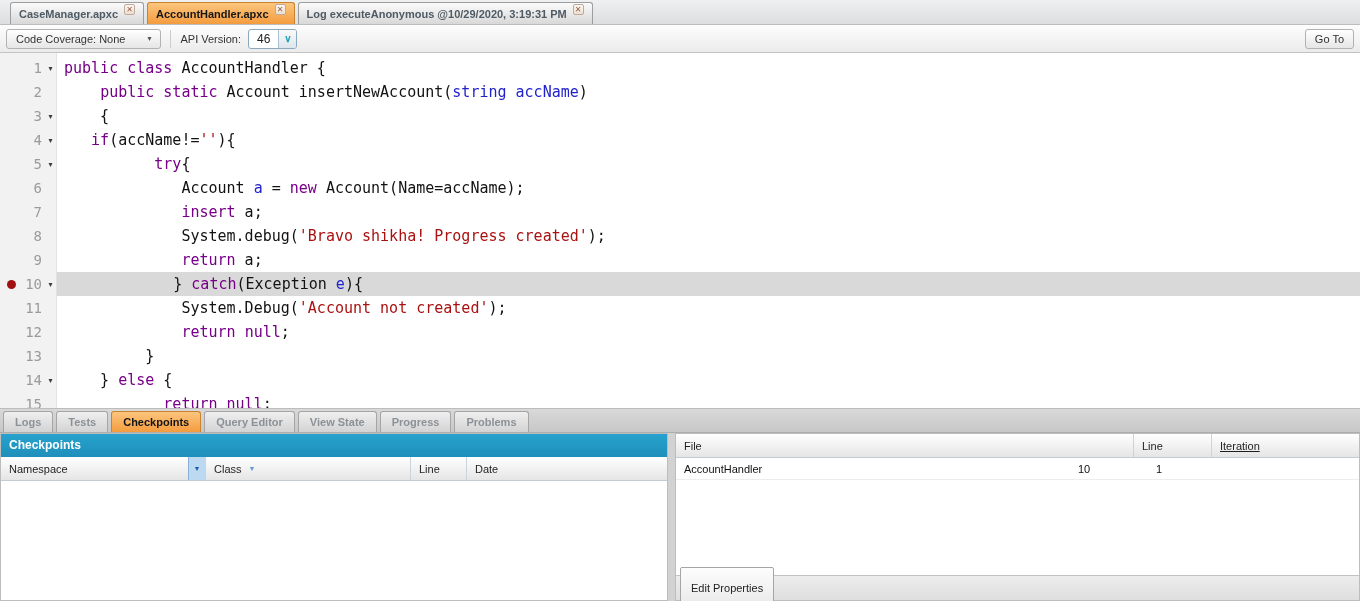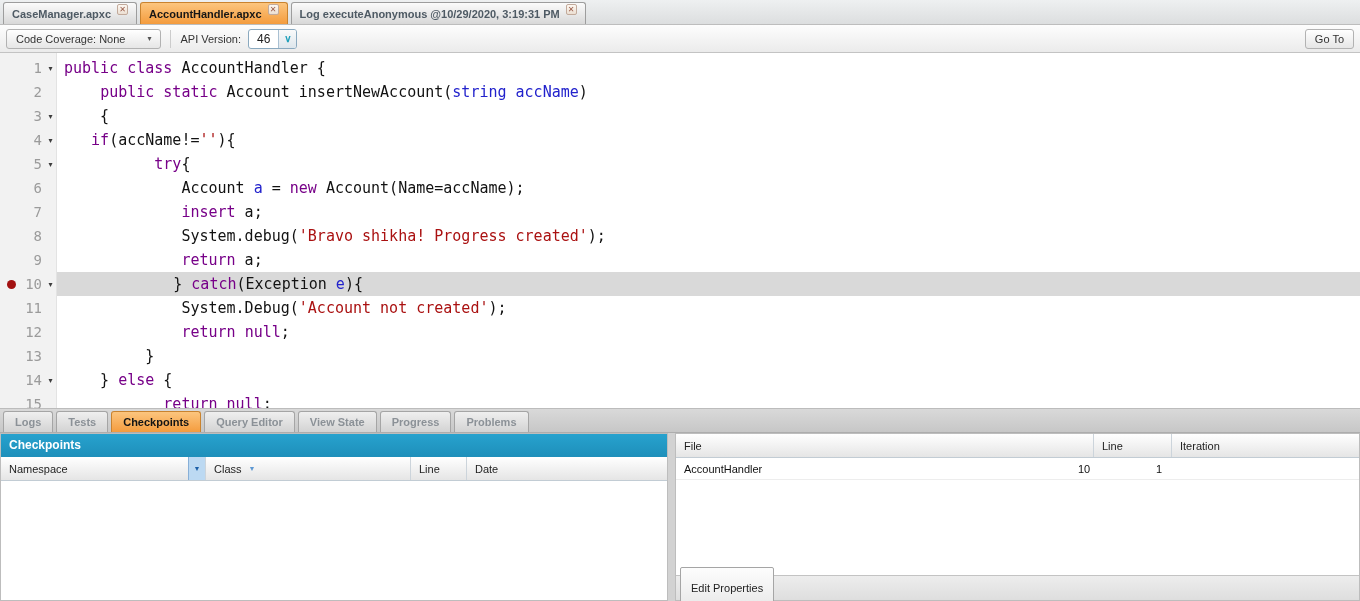--- a/index.html
+++ b/index.html
@@ -7,21 +7,21 @@
   body {
     width:1360px; height:601px; overflow:hidden;
     font-family:"Liberation Sans", sans-serif;
     background:#fff;
   }
 
   
   .tabbar {
     height:25px; background:linear-gradient(#eef0f1,#dcdedf);
     border-bottom:1px solid #bdbdbd;
-    display:flex; align-items:flex-end; padding-left:3px;
+    display:flex; align-items:flex-end; padding-left:10px;
   }
   .tab {
     display:flex; align-items:center; height:22px; padding:0 8px;
     margin-right:3px; border:1px solid #9d9d9d; border-bottom:none;
     border-radius:3px 3px 0 0;
     background:linear-gradient(#fbfbfb,#d8d8d8);
     font-size:11px; font-weight:bold; color:#4e5a64;
     white-space:nowrap; cursor:default;
   }
   .tab.active {
@@ -133,23 +133,23 @@
   }
   .col {
     position:relative; display:flex; align-items:center;
     padding-left:8px; font-size:11px; color:#1e1e1e;
     border-right:1px solid #ccd4db; white-space:nowrap;
   }
   .panel.left  .col:nth-child(1){ width:205px; }
   .panel.left  .col:nth-child(2){ width:205px; }
   .panel.left  .col:nth-child(3){ width:56px; }
   .panel.left  .col:nth-child(4){ flex:1; border-right:none; }
-  .panel.right .col:nth-child(1){ width:418px; }
+  .panel.right .col:nth-child(1){ width:458px; }
   .panel.right .col:nth-child(2){ width:78px; }
-  .panel.right .col:nth-child(3){ flex:1; border-right:none; }
+  .panel.right .col:nth-child(3){ flex:1; border-right:none;text-decoration:underline; }
   .menu-btn {
     position:absolute; right:0; top:0; bottom:0; width:17px;
     background:#bcd9f2; border-left:1px solid #87afd7;
     display:flex; align-items:center; justify-content:center;
     color:#1c5fa8; font-size:7px;
   }
   .sort-arrow { color:#5d98d3; font-size:7px; margin-left:7px; }
   .pbody { flex:1; background:#fff; overflow:hidden; }
   .prow { display:flex; height:22px; border-bottom:1px solid #ededed; font-size:11px; color:#111; }
   .prow .cell { display:flex; align-items:center; padding-left:8px; white-space:nowrap; }

